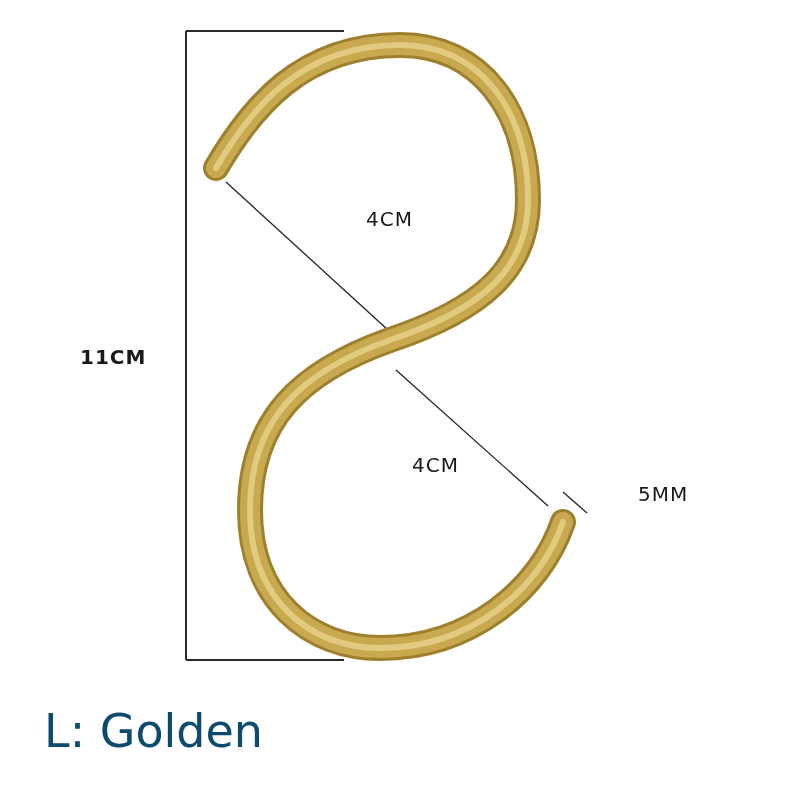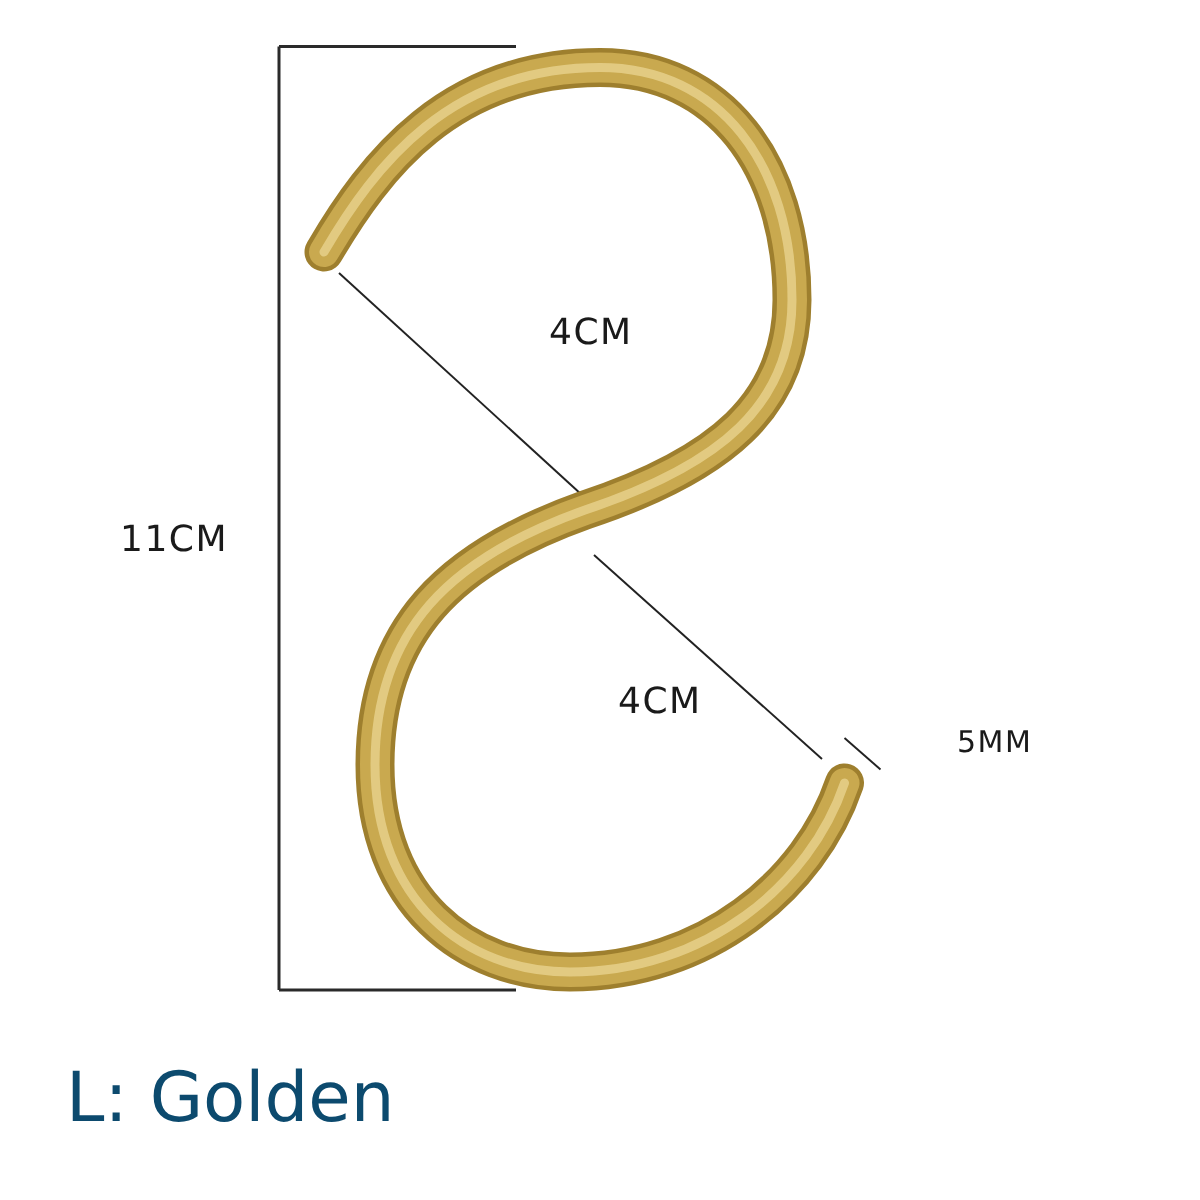--- a/index.html
+++ b/index.html
@@ -1,19 +1,19 @@
 <!DOCTYPE html>
 <html><head>
   <meta charset="utf-8">
   <style>
     html, body { margin: 0; padding: 0; background: #ffffff; }
     body { width: 800px; height: 800px; position: relative; overflow: hidden;
            font-family: "DejaVu Sans", "Liberation Sans", sans-serif; }
     #stage { position: absolute; left: 0; top: 0; width: 800px; height: 800px; }
-    .dim-label { position: absolute; color: #1a1a1a; font-size: 24px; letter-spacing: 1px;
+    .dim-label { position: absolute; color: #1a1a1a; font-size: 20px; letter-spacing: 1px;
                  font-family: "DejaVu Sans", sans-serif; white-space: nowrap; }
     .small-label { font-size: 20px; text-align: center; }
     .caption { position: absolute; left: 44px; top: 704px; font-size: 46px; color: #0c4a6e;
                font-family: "DejaVu Sans", sans-serif; letter-spacing: 0px; }
   </style>
 </head>
 <body>
 
 <svg id="stage" viewBox="0 0 800 800" xmlns="http://www.w3.org/2000/svg">
   <defs>
@@ -54,21 +54,21 @@
     <path d="M 216 168
              C 250 110, 300 45, 400 45
              C 480 45, 528 110, 528 200
              C 528 270, 480 310, 390 340
              C 300 372, 250 420, 250 510
              C 250 600, 310 648, 380 648
              C 470 648, 540 590, 563 522" stroke="#E6D089" stroke-width="6" opacity="0.85"></path>
   </g>
 </svg>
 
-<div class="dim-label" style="left:80px; top:345px;">11CM</div>
+<div class="dim-label" style="left:80px; top:345px;font-weight:bold;">11CM</div>
 <div class="dim-label" style="left:366px; top:207px;">4CM</div>
 <div class="dim-label" style="left:412px; top:453px;">4CM</div>
 <div class="dim-label small-label" style="left:638px; top:482px;">5MM</div>
 
 <div class="caption">
   <span>L:</span>
   <span>Golden</span>
 </div>
 
 </body></html>

